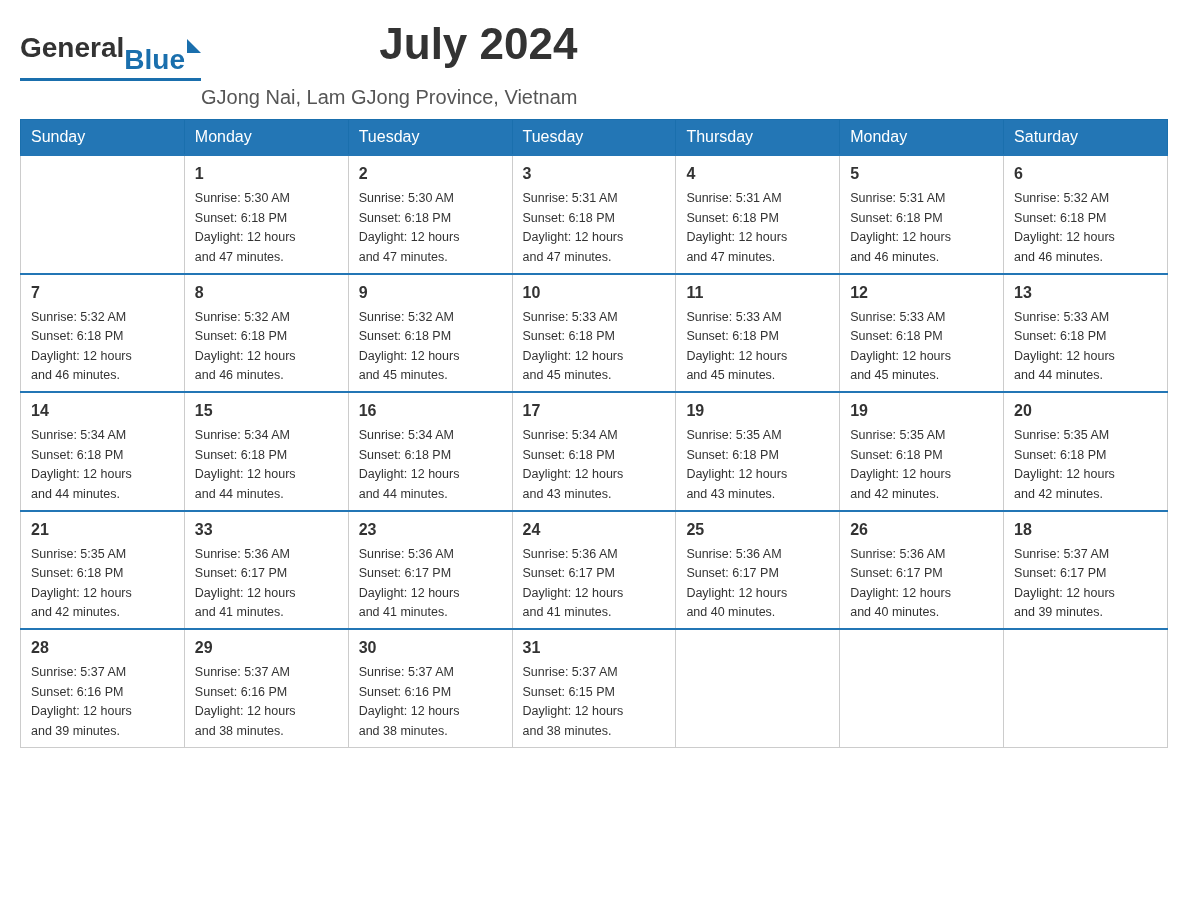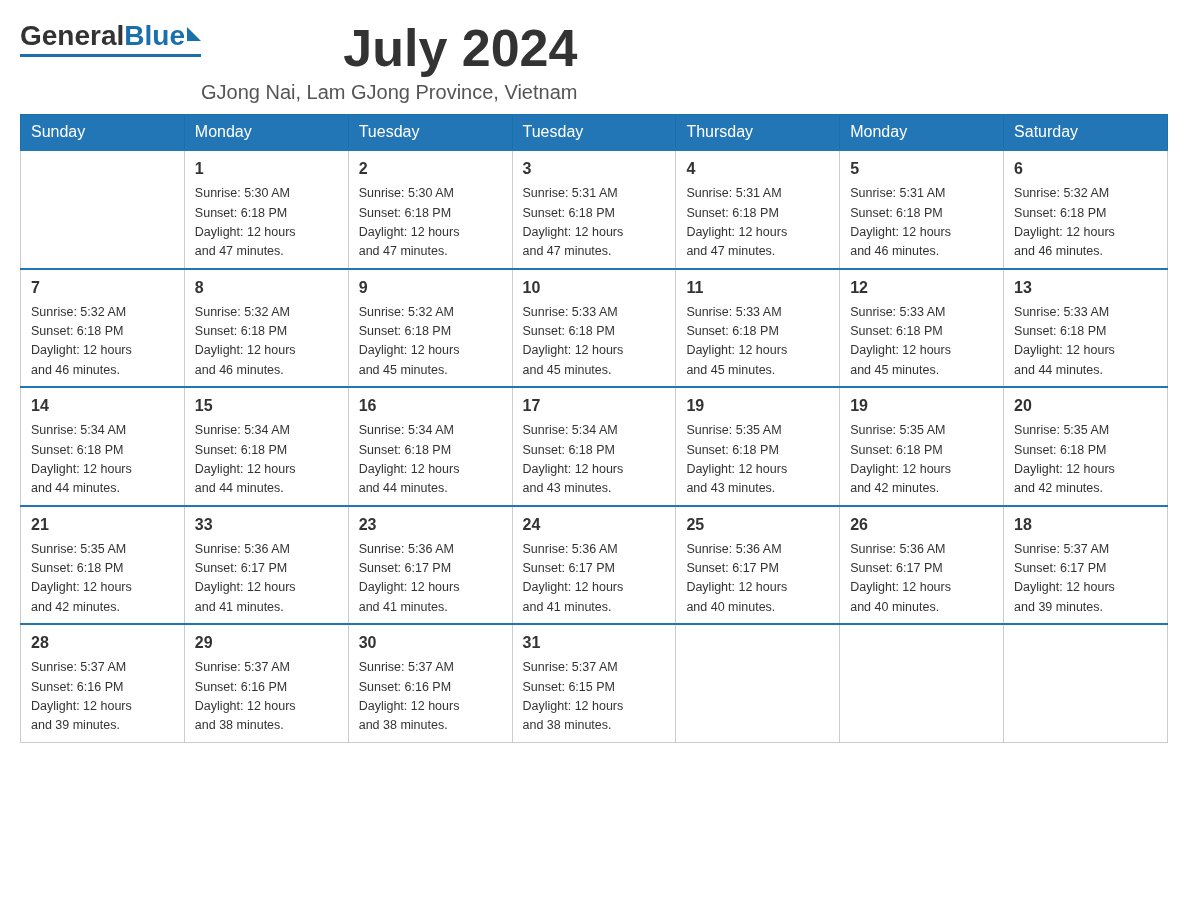--- a/index.html
+++ b/index.html
@@ -30,49 +30,50 @@
       color: #333;
     }
     .logo-blue-part {
       display: flex;
       align-items: center;
     }
     .logo-blue {
       font-size: 28px;
       font-weight: bold;
       color: #1a6fad;
+      margin-top: 24px;
     }
     .logo-triangle {
       width: 0;
       height: 0;
       border-left: 14px solid #1a6fad;
       border-top: 14px solid transparent;
       border-bottom: 0px solid transparent;
       margin-left: 2px;
       margin-bottom: 4px;
     }
     .logo-underline {
       height: 3px;
       background: #1a6fad;
       width: 100%;
       margin-top: 2px;
     }
     .title-section {
       text-align: right;
     }
     .month-year {
-      font-size: 52px;
+      font-size: 44px;
       font-weight: bold;
       color: #333;
       line-height: 1.1;
     }
     .location {
       font-size: 20px;
       color: #555;
-      margin-top: 4px;
+      margin-top: 18px;
     }
     .calendar {
       width: 100%;
       border-collapse: collapse;
       margin-top: 8px;
     }
     .calendar th {
       background-color: #2376b5;
       color: #fff;
       padding: 8px 10px;

